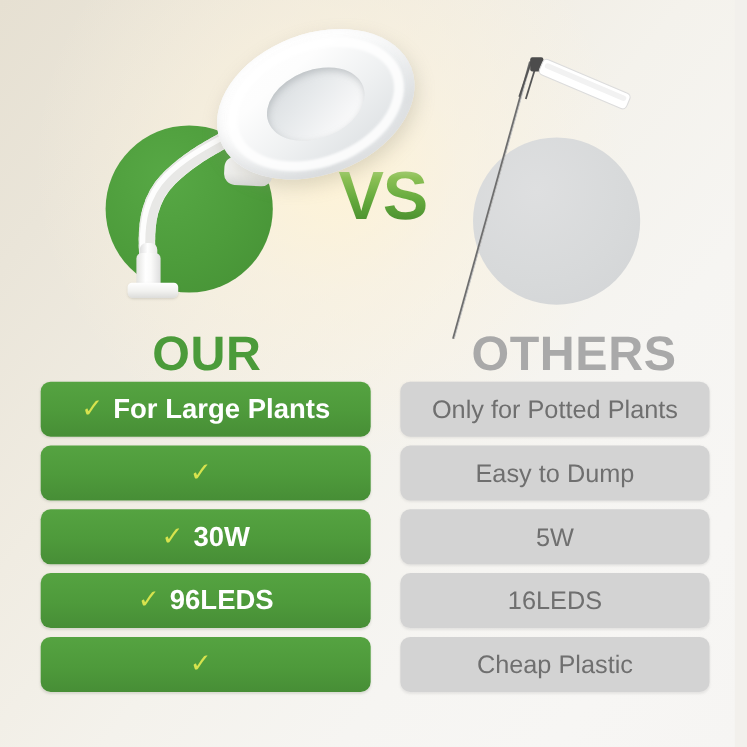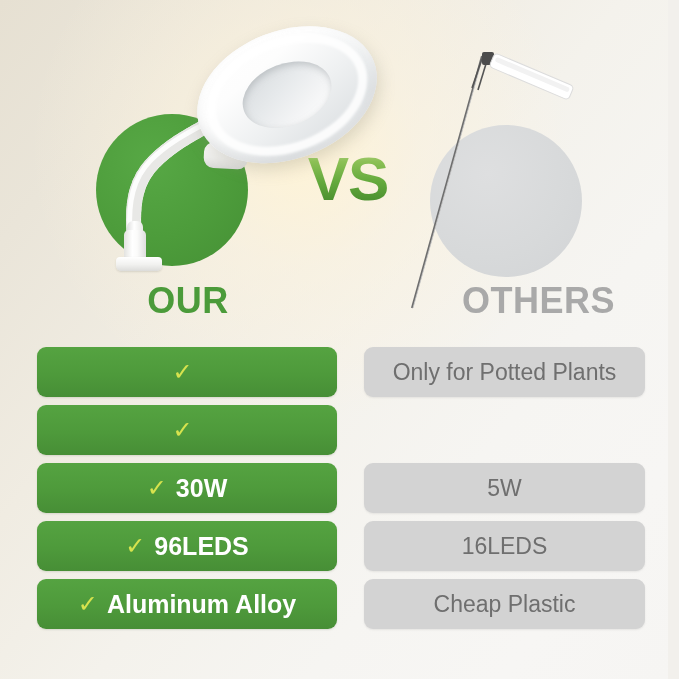--- a/index.html
+++ b/index.html
@@ -149,22 +149,22 @@
     background: linear-gradient(180deg, #b9d58f 0%, #8cc055 22%, #63a93c 55%, #4e9331 82%, #478a2d 100%);
     -webkit-background-clip: text;
     background-clip: text;
     color: transparent;
     -webkit-text-fill-color: transparent;
   }
 
   
   .heading {
     position: absolute;
-    top: 283px;
-    font-size: 36px;
+    top: 300px;
+    font-size: 44px;
     font-weight: bold;
     line-height: 1;
     letter-spacing: 0.5px;
   }
   .heading-our {
     left: 88px; width: 200px;
     text-align: center;
     color: #4b9b3a;
   }
   .heading-others {
@@ -274,30 +274,34 @@
 
     <div class="heading heading-our">OUR</div>
     <div class="heading heading-others">OTHERS</div>
   </div>
 
   <div class="rows">
 
     <div class="row">
       <div class="pill pill-our">
         <span class="check">✓</span>
+        <span class="label">For Large Plants</span>
       </div>
       <div class="pill pill-other">
         <span class="label">Only for Potted Plants</span>
       </div>
     </div>
 
     <div class="row">
       <div class="pill pill-our">
         <span class="check">✓</span>
       </div>
+      <div class="pill pill-other">
+        <span class="label">Easy to Dump</span>
+      </div>
     </div>
 
     <div class="row">
       <div class="pill pill-our">
         <span class="check">✓</span>
         <span class="label">30W</span>
       </div>
       <div class="pill pill-other">
         <span class="label">5W</span>
       </div>
@@ -309,21 +313,20 @@
         <span class="label">96LEDS</span>
       </div>
       <div class="pill pill-other">
         <span class="label">16LEDS</span>
       </div>
     </div>
 
     <div class="row">
       <div class="pill pill-our">
         <span class="check">✓</span>
-        <span class="label">Aluminum Alloy</span>
       </div>
       <div class="pill pill-other">
         <span class="label">Cheap Plastic</span>
       </div>
     </div>
 
   </div>
 </div>
 
 </body></html>

